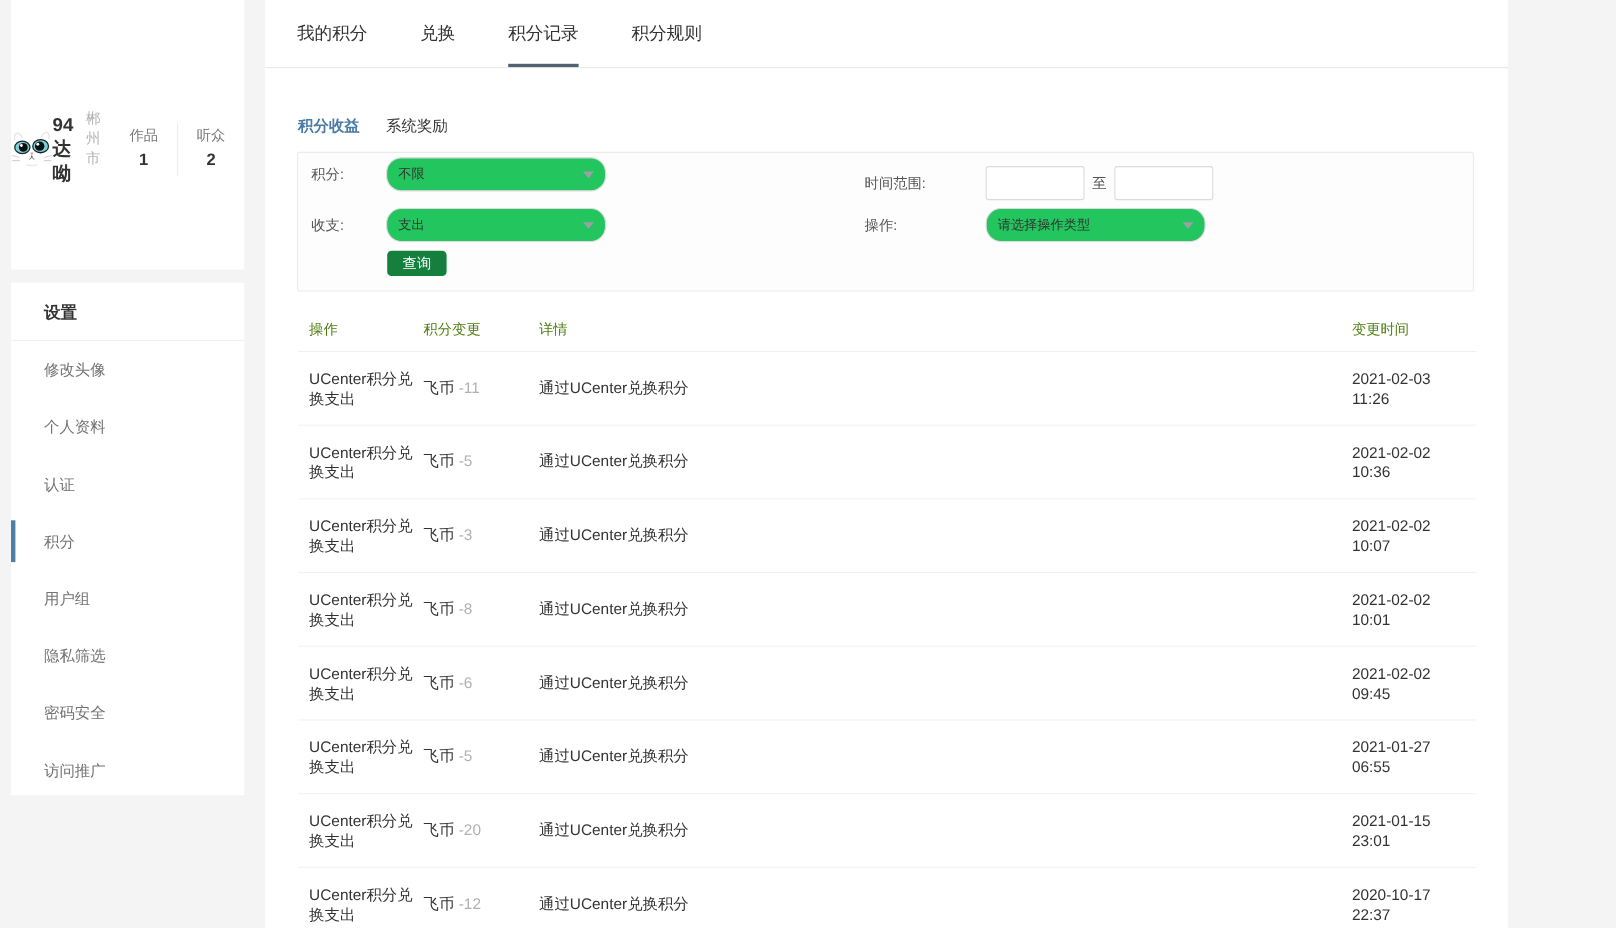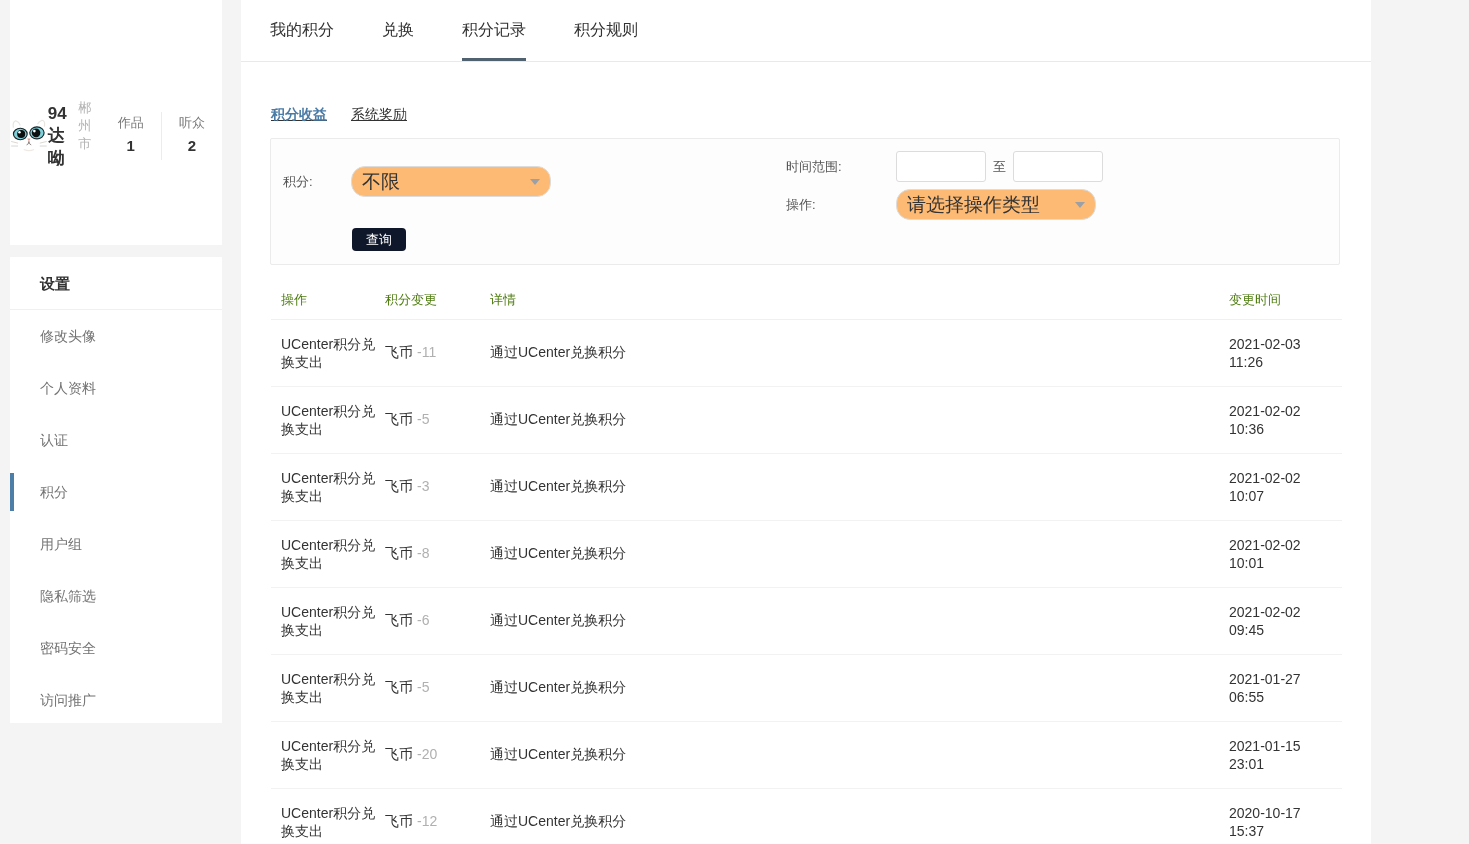--- a/index.html
+++ b/index.html
@@ -32,32 +32,32 @@
   
   .main-card { left:241px; top:0; width:1130px; height:844px; overflow:hidden; }
 
   .tabbar { height:62px; border-bottom:1px solid #e9e9e9; display:flex;
     align-items:stretch; padding-left:29px; }
   .tab { display:flex; align-items:center; font-size:16px; color:#333;
     margin-right:48px; position:relative; cursor:pointer; }
   .tab.active::after { content:""; position:absolute; left:0; right:0; bottom:0;
     height:3px; background:var(--underline); }
 
-  .subtabs { margin-top:44px; padding-left:30px; display:flex; align-items:flex-end;text-decoration:underline; }
+  .subtabs { margin-top:44px; padding-left:30px; display:flex; align-items:flex-end; }
   .subtab { font-size:14px; color:#333; cursor:pointer; margin-right:24px; }
   .subtab.active { color:var(--subtab); font-weight:bold; }
 
   .filter-panel { position:absolute; left:29px; top:138px; width:1070px; height:127px;
     background:#fdfdfd; border:1px solid #ebebeb; border-radius:2px; }
   .frow { position:absolute; display:flex; align-items:center; height:31px; }
   .f-label { font-size:13px; color:#555; }
   .lab-w68 { width:68px; }
   .lab-w110 { width:110px; }
   .fselect { width:200px; height:31px; border:1px solid #dcdcdc; border-radius:14px;
-    background:#fdba74; padding:0 10px; font-size:19px; color:#333;
+    background:#22c55e; padding:0 10px; font-size:12px; color:#333;
     display:flex; align-items:center; justify-content:space-between; cursor:pointer; }
   .caret { width:0; height:0; border-left:5px solid transparent;
     border-right:5px solid transparent; border-top:6px solid #9aa0a6; }
   .finput { width:90px; height:31px; border:1px solid #dcdcdc; border-radius:3px;
     background:#fff; font-size:13px; padding:0 8px; outline:none; }
   .to-label { margin:0 7px; font-size:13px; color:#555; }
   .query-btn { position:absolute; left:81px; top:89px; width:54px; height:23px;
     border:none; border-radius:4px; color:#fff; font-size:13px; cursor:pointer;
     font-family:inherit; display:flex; align-items:center; justify-content:center; }
 
@@ -129,41 +129,48 @@
     <div class="tab active">积分记录</div>
     <div class="tab">积分规则</div>
   </div>
 
   <div class="subtabs">
     <div class="subtab active">积分收益</div>
     <div class="subtab">系统奖励</div>
   </div>
 
   <div class="filter-panel">
-    <div class="frow" style="left:12px; top:27px;">
+    <div class="frow" style="left:12px; top:4px;">
       <span class="f-label lab-w68">积分:</span>
       <div class="fselect">
         <span>不限</span>
         <span class="caret"></span>
       </div>
     </div>
     <div class="frow" style="left:515px; top:12px;">
       <span class="f-label lab-w110">时间范围:</span>
       <input class="finput" value="" style="">
       <span class="to-label">至</span>
       <input class="finput" value="" style="">
+    </div>
+    <div class="frow" style="left:12px; top:50px;">
+      <span class="f-label lab-w68">收支:</span>
+      <div class="fselect">
+        <span>支出</span>
+        <span class="caret"></span>
+      </div>
     </div>
     <div class="frow" style="left:515px; top:50px;">
       <span class="f-label lab-w110">操作:</span>
       <div class="fselect">
         <span>请选择操作类型</span>
         <span class="caret"></span>
       </div>
     </div>
-    <button class="query-btn accent-bg" style="background: #0f172a;">查询</button>
+    <button class="query-btn accent-bg" style="background: #15803d;">查询</button>
   </div>
 
   <div class="ptable">
     <div class="thead">
       <div class="c-op">操作</div>
       <div class="c-change">积分变更</div>
       <div class="c-detail">详情</div>
       <div class="c-time">变更时间</div>
     </div>
     <div id="tbody">
@@ -252,18 +259,18 @@
   </div>
 
   <div class="trow">
     <div class="c-op">UCenter积分兑换支出</div>
     <div class="c-change">
       <span class="cur">飞币</span><span class="val">-12</span>
     </div>
     <div class="c-detail">通过UCenter兑换积分</div>
     <div class="c-time">
       <div>2020-10-17</div>
-      <div>15:37</div>
+      <div>22:37</div>
     </div>
   </div>
 </div>
   </div>
 </div>
 
 </body></html>

